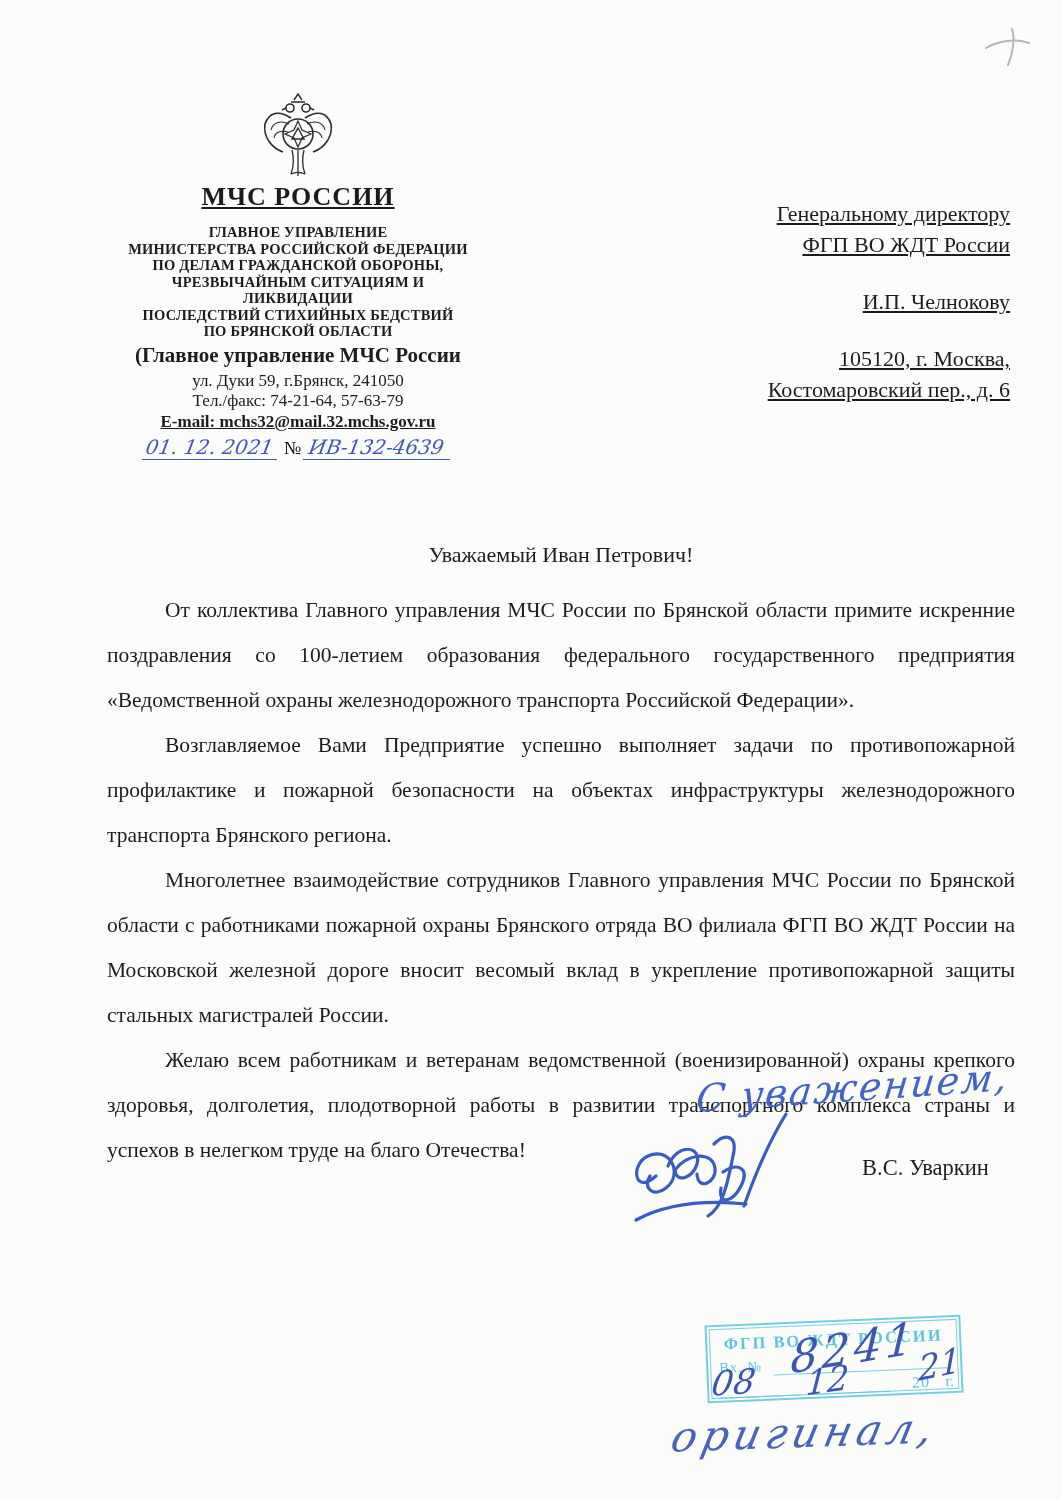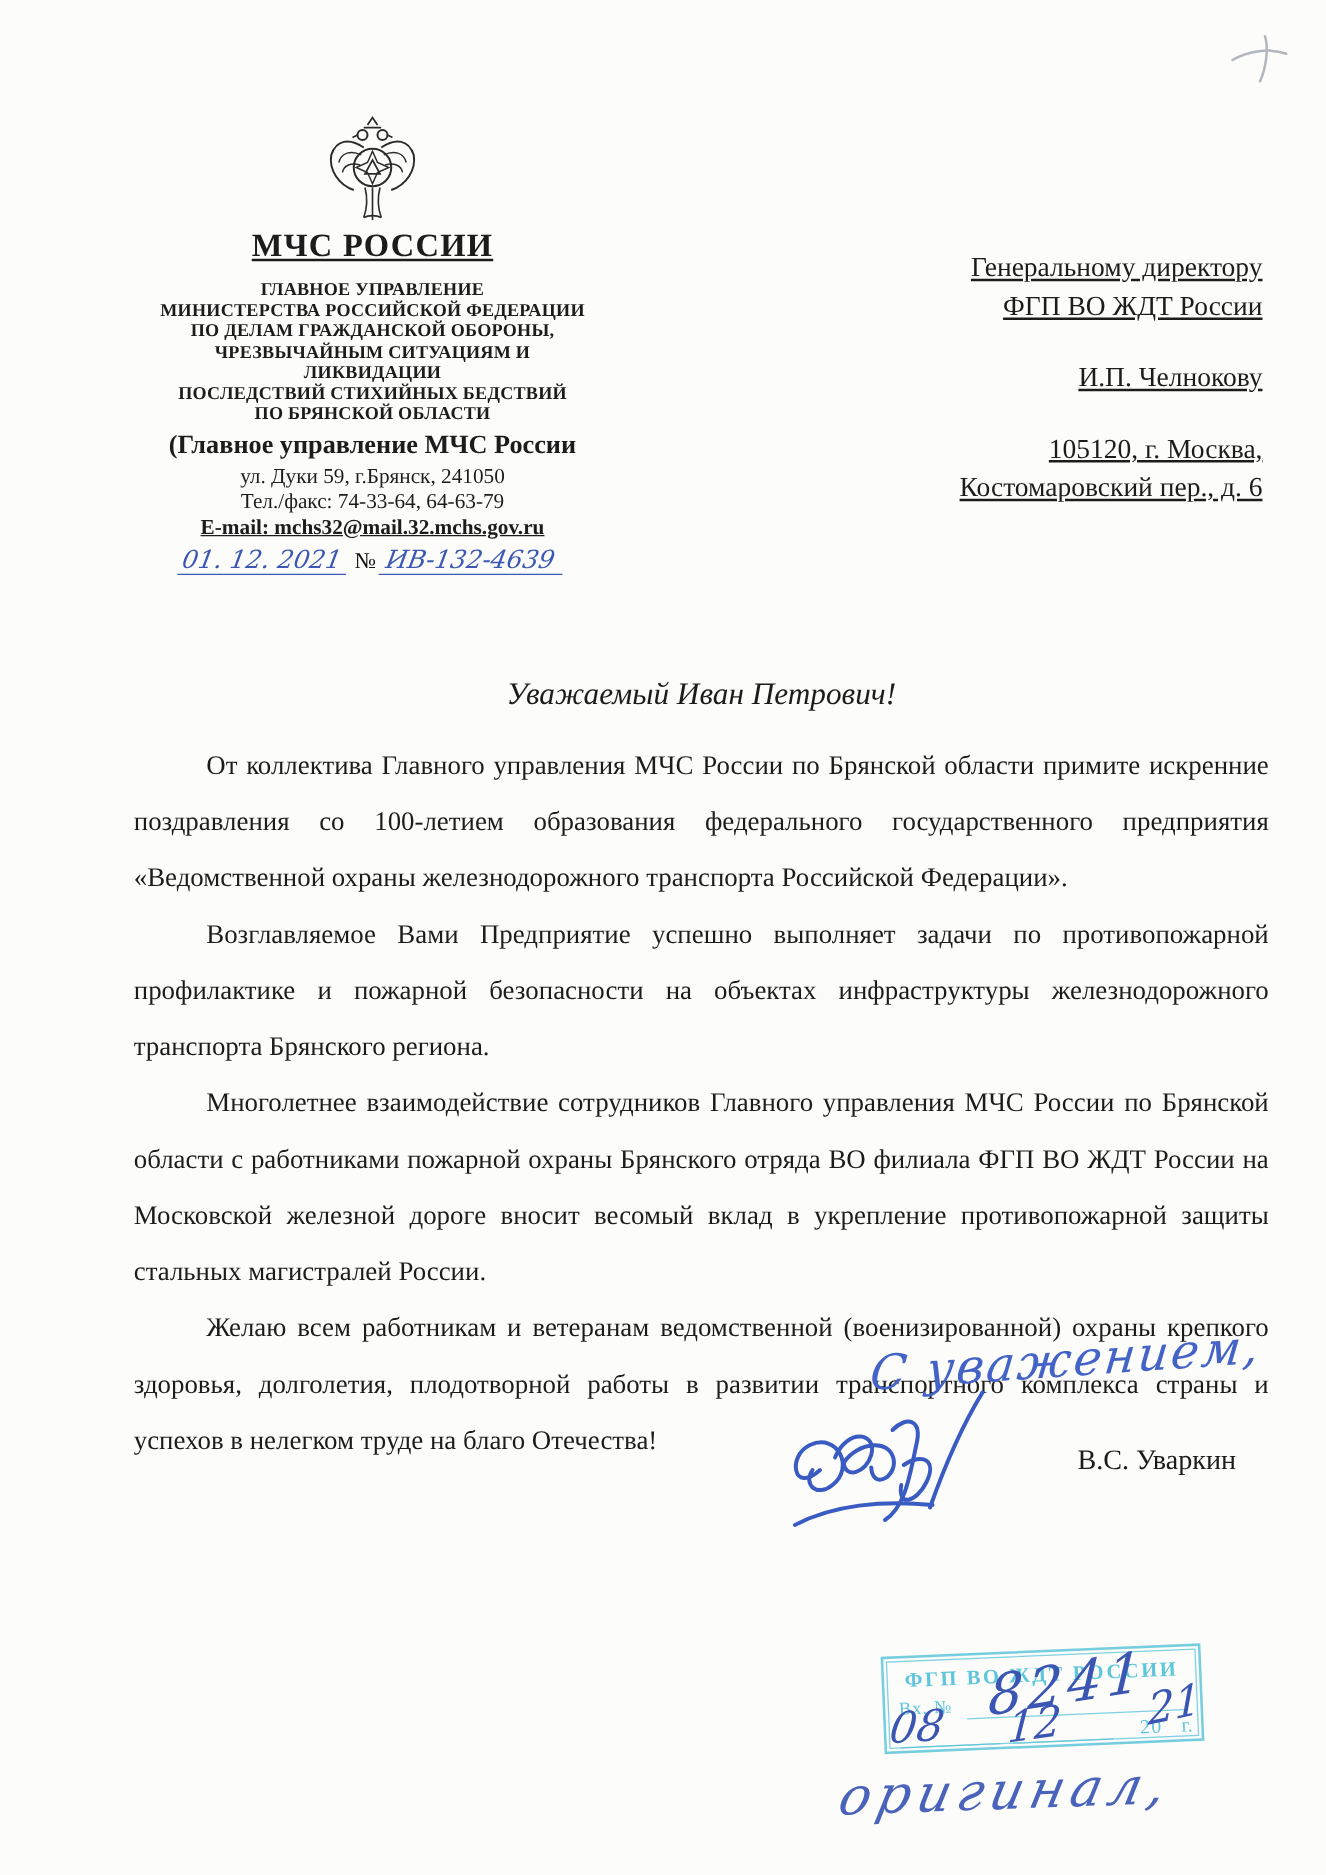--- a/index.html
+++ b/index.html
@@ -53,21 +53,21 @@
   .recipient{
     position:absolute;left:610px;top:198px;width:400px;
     text-align:right;font-size:22px;line-height:31px;text-decoration:underline;
   }
   .recipient .gap{height:26px;}
   
   .letter-body{
     position:absolute;left:107px;top:542px;width:908px;
   }
   .salutation{
-    text-align:center;font-size:25px;margin:0 0 20px 0;font-style:italic;
+    text-align:center;font-size:22px;margin:0 0 20px 0;
   }
   .letter-body p{
     margin:0;font-size:21.5px;line-height:45px;
     text-align:justify;text-indent:58px;
   }
   
   .closing-hand{
     position:absolute;left:696px;top:1066px;
     font-size:38px;transform:rotate(-4deg) skewX(-10deg);
     letter-spacing:2px;white-space:nowrap;
@@ -168,21 +168,21 @@
     <div class="org-line">МИНИСТЕРСТВА РОССИЙСКОЙ  ФЕДЕРАЦИИ</div>
     <div class="org-line">ПО ДЕЛАМ ГРАЖДАНСКОЙ ОБОРОНЫ,</div>
     <div class="org-line">ЧРЕЗВЫЧАЙНЫМ СИТУАЦИЯМ И</div>
     <div class="org-line">ЛИКВИДАЦИИ</div>
     <div class="org-line">ПОСЛЕДСТВИЙ СТИХИЙНЫХ БЕДСТВИЙ</div>
     <div class="org-line">ПО  БРЯНСКОЙ ОБЛАСТИ</div>
 
     <div class="org-paren">(Главное управление МЧС России</div>
 
     <div class="addr-line" style="margin-top:4px;">ул. Дуки 59, г.Брянск, 241050</div>
-    <div class="addr-line">Тел./факс: 74-33-64, 64-63-79</div>
+    <div class="addr-line">Тел./факс: 74-21-64, 57-63-79</div>
     <div class="addr-line email">E-mail: mchs32@mail.32.mchs.gov.ru</div>
 
     <div class="ref-line">
       <span class="hand ref-date">01. 12. 2021</span><span class="ref-no-sign">№</span><span class="hand ref-number">ИВ-132-4639</span>
     </div>
   </div>
 
   <div class="recipient">
     <div>Генеральному директору</div>
     <div>ФГП ВО ЖДТ России</div>

